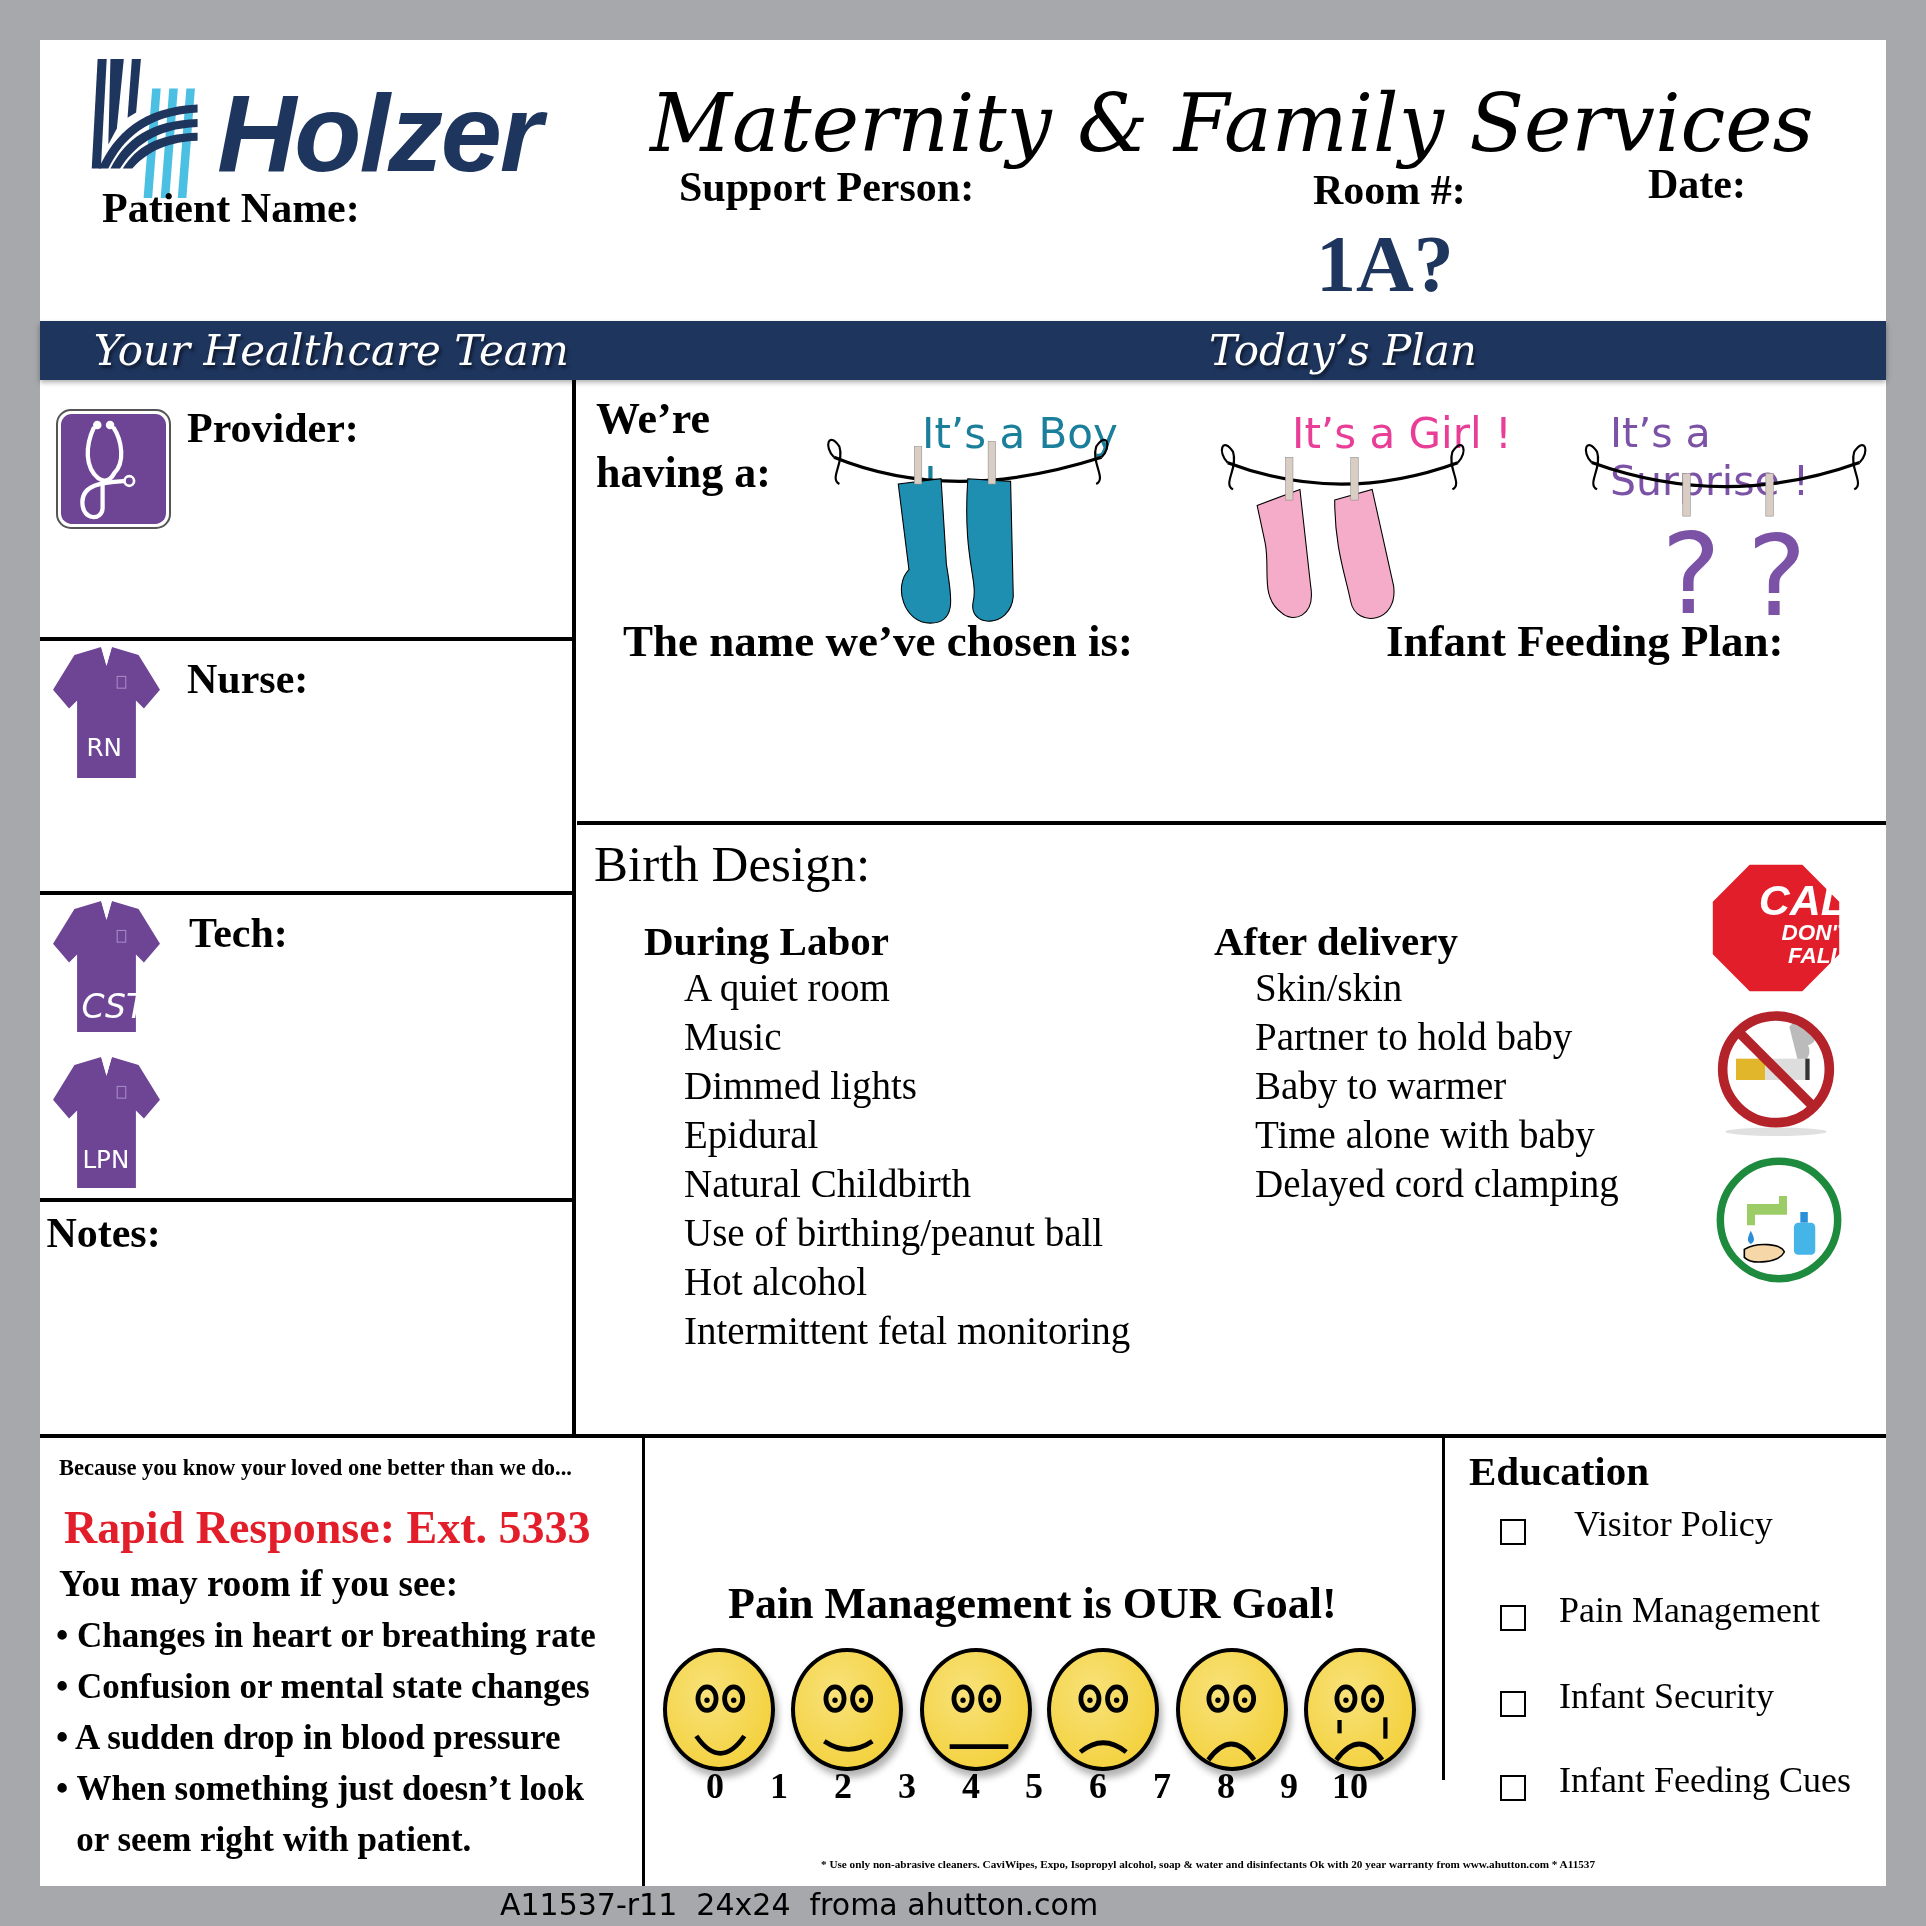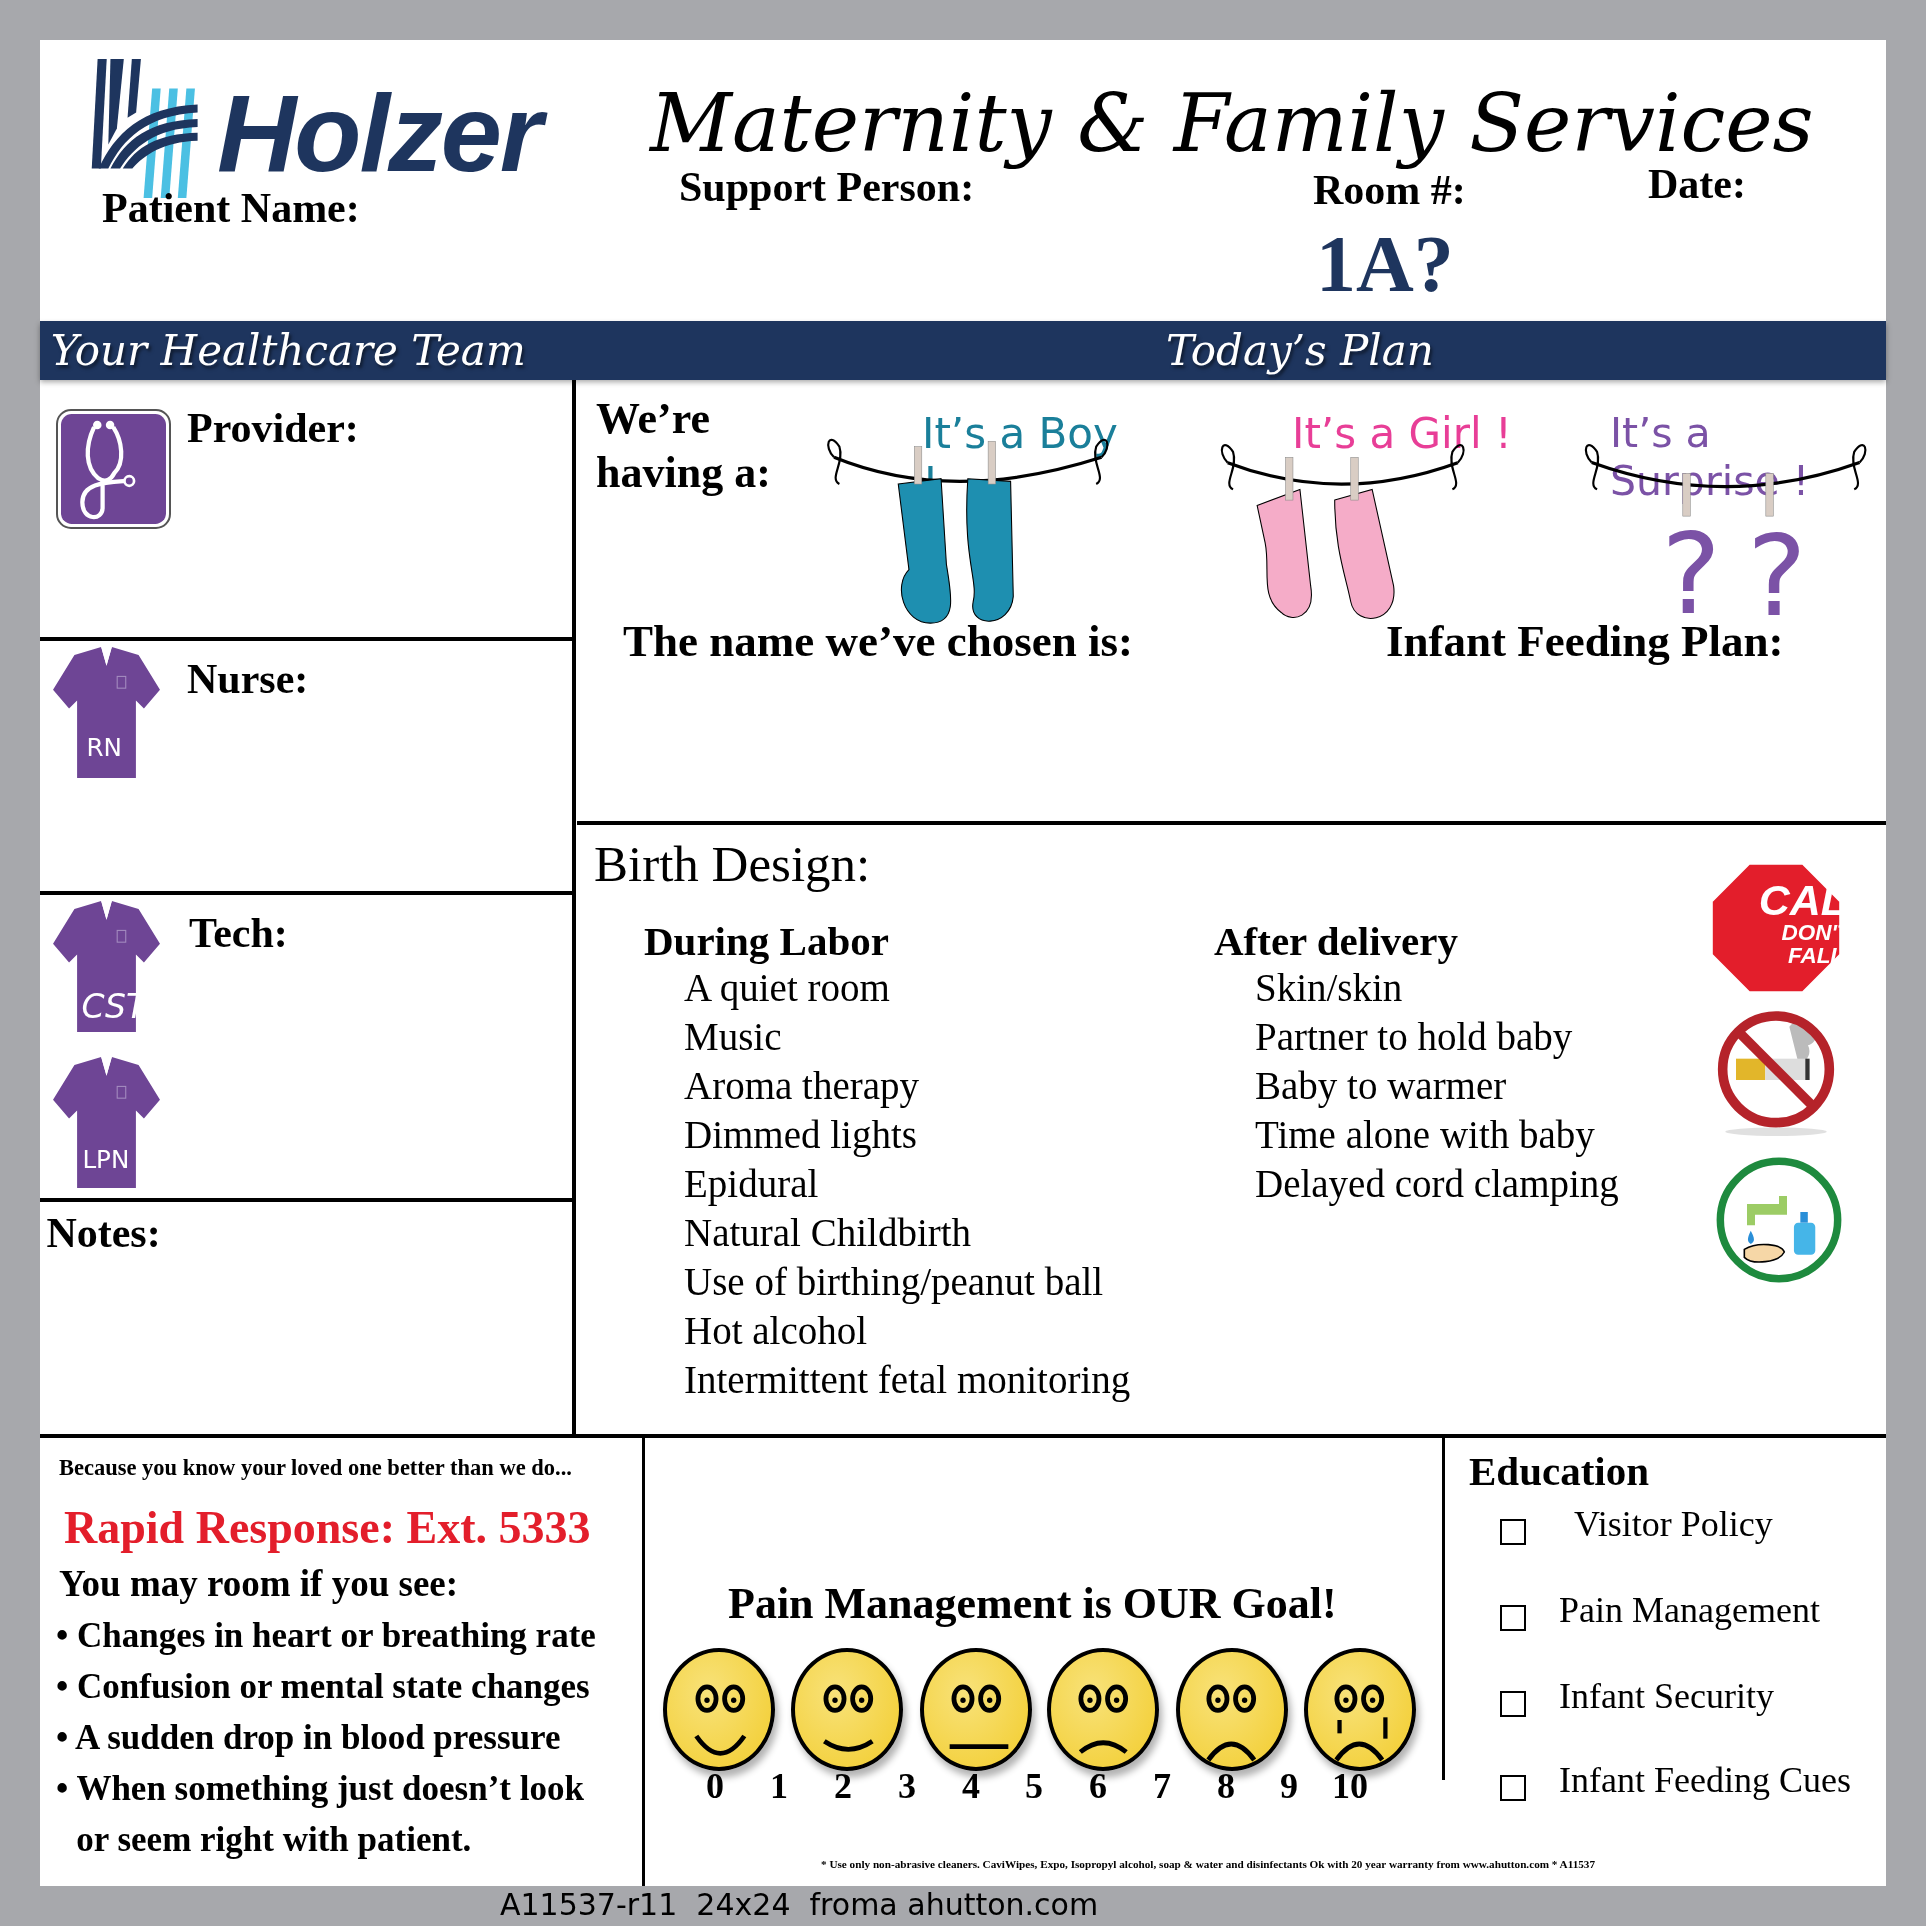--- a/index.html
+++ b/index.html
@@ -4,21 +4,21 @@
 <style>
   html, body { margin:0; padding:0; }
   body { width:1926px; height:1926px; background:#a7a8ac; position:relative; overflow:hidden; font-family:"Liberation Serif", serif; }
   .board { position:absolute; left:40px; top:40px; width:1846px; height:1846px; background:#fff; }
   .abs { position:absolute; }
   .serif-b { font-family:"Liberation Serif", serif; font-weight:bold; color:#000; }
   .serif { font-family:"Liberation Serif", serif; color:#000; }
   .script { font-family:"DejaVu Serif", serif; font-style:italic; }
   .hline { position:absolute; background:#000; }
   .band { position:absolute; left:0; top:281px; width:1846px; height:59px; background:#1e355e; box-shadow:0 3.2px 5.4px rgba(0,0,0,.35); }
-  .band span { position:absolute; top:5.4px; color:#fff; font-family:"DejaVu Serif", serif; font-style:italic; font-size:42px; text-shadow:2.1px 3.2px 3.2px rgba(0,0,0,.5); }
+  .band span { position:absolute; top:5.4px; color:#fff; font-family:"DejaVu Serif", serif; font-style:italic; font-size:42px; text-shadow:2.1px 3.2px 3.2px rgba(0,0,0,.5);margin-left:43px; }
   .logo-text { font-family:"Liberation Sans", sans-serif; font-weight:bold; font-style:italic; color:#1e355e; font-size:110px; letter-spacing:-2.1px; }
   .label-lg { font-size:42px; }
   .list-item { font-size:39px; line-height:49px; }
   .tag { font-family:"DejaVu Sans", sans-serif; position:absolute; }
   .checkbox { position:absolute; width:26px; height:26px; border:2.7px solid #000; box-sizing:border-box; background:#fff; }
   .face { position:absolute; width:112px; height:123px; border-radius:50%; background:radial-gradient(ellipse at 40% 35%, #f8e27a, #f2cc2c); border:4.8px solid #000; box-sizing:border-box; box-shadow:3.2px 6.4px 7.5px rgba(0,0,0,.3); }
   .pain-num { position:absolute; font-family:"Liberation Serif", serif; font-weight:bold; font-size:36px; }
 </style>
 </head>
 <body>
@@ -166,21 +166,20 @@
   <div class="abs" style="left:583px;top:634px;width:615px;height:139px;"></div>
   <div class="abs serif-b" style="left:1346px;top:575px;font-size:45px;">Infant Feeding Plan:</div>
   <div class="abs" style="left:1346px;top:634px;width:482px;height:139px;"></div>
 
   <div class="abs serif" style="left:554px;top:795px;font-size:51px;">Birth Design:</div>
 
   <div class="abs serif-b" style="left:604px;top:877px;font-size:41px;">During Labor</div>
   <div class="abs" style="left:644px;top:923px;">
     <div class="serif list-item">A quiet room</div>
     <div class="serif list-item">Music</div>
-    <div class="serif list-item">Aroma therapy</div>
     <div class="serif list-item">Dimmed lights</div>
     <div class="serif list-item">Epidural</div>
     <div class="serif list-item">Natural Childbirth</div>
     <div class="serif list-item">Use of birthing/peanut ball</div>
     <div class="serif list-item">Hot alcohol</div>
     <div class="serif list-item">Intermittent fetal monitoring</div>
   </div>
 
   <div class="abs serif-b" style="left:1174px;top:877px;font-size:41px;">After delivery</div>
   <div class="abs" style="left:1215px;top:923px;">

